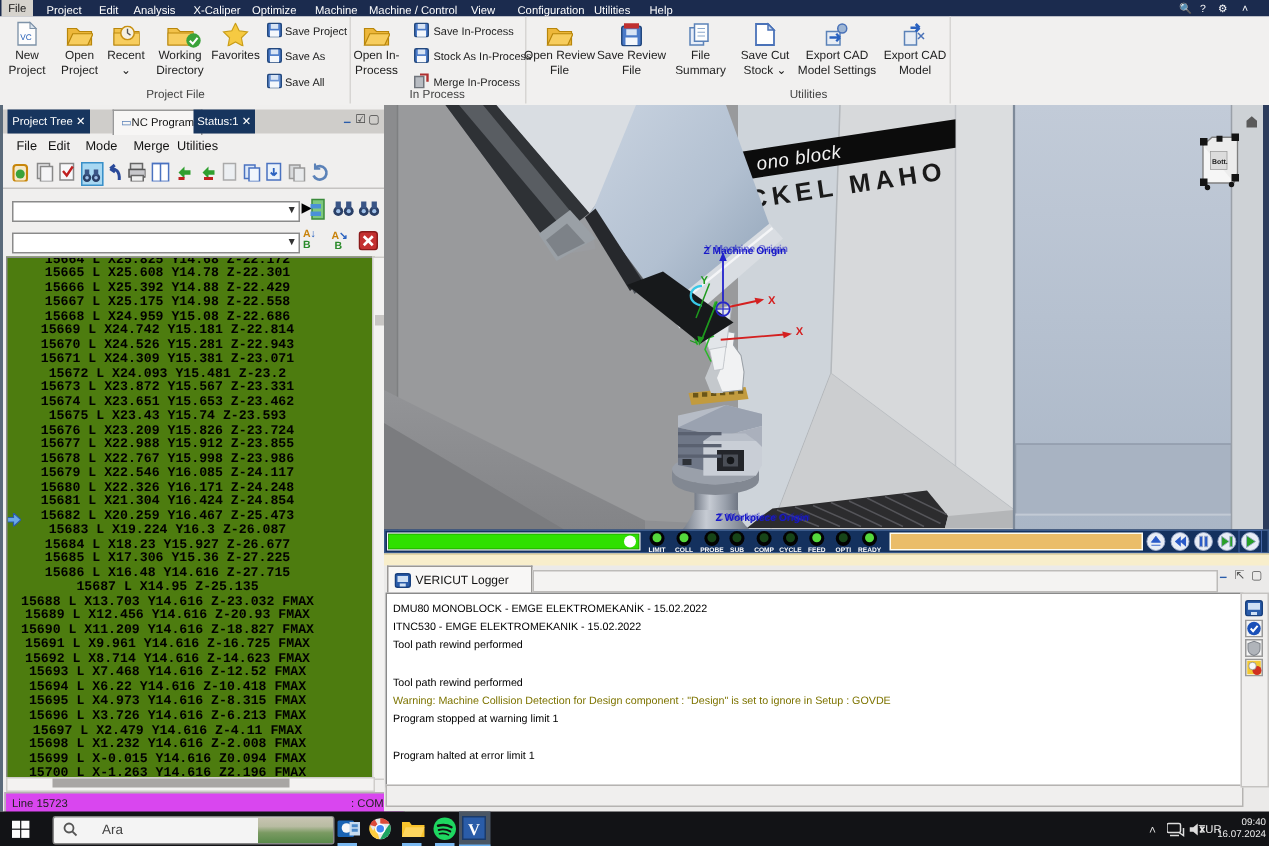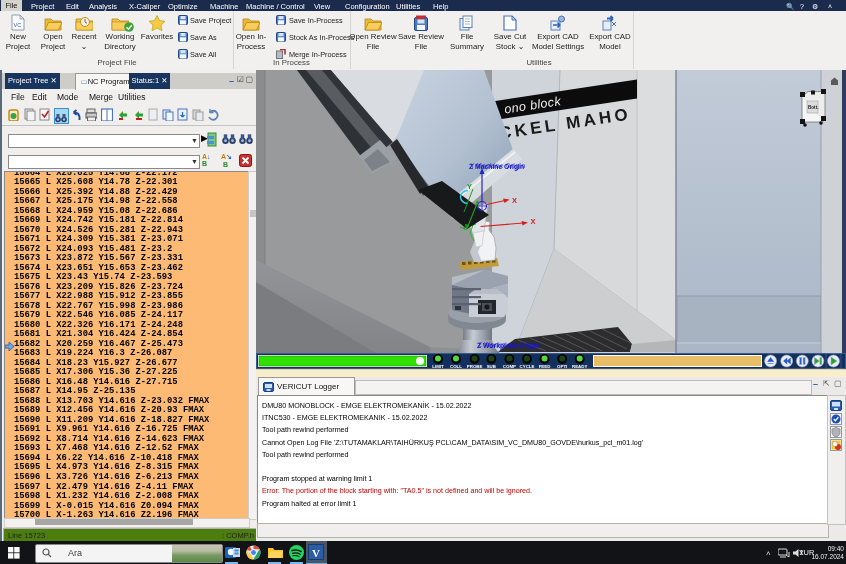--- a/index.html
+++ b/index.html
@@ -21,26 +21,26 @@
 .tab{position:absolute;top:0;height:16px;font-size:8px;line-height:16px;text-align:center;}
 .tabnavy{background:#17355e;color:#fff;}
 .tabwhite{background:#f7f6f5;color:#111;border:1px solid #999;border-bottom:none;margin-left:15px;}
 #ncmenu{position:absolute;left:0;top:19px;width:254px;height:16px;font-size:8.5px;color:#111;}
 #ncmenu span{position:absolute;top:3px;}
 #nctools{position:absolute;left:0;top:36px;width:254px;height:19px;border-bottom:1px solid #c5c3c1;}
 .ti{position:absolute;top:2px;width:12px;height:13px;}
 #comboarea{position:absolute;left:0;top:56px;width:254px;height:45px;}
 .combo{position:absolute;left:6px;width:190px;height:12px;background:#fff;border:1px solid #8a8a8a;}
 .carr{position:absolute;right:1px;top:2px;font-size:7px;color:#333;}
-#nclist{position:absolute;left:2px;top:101px;width:244px;height:347px;background:#fdba74;border:1px solid #8a8a8a;overflow:hidden;font-family:"Liberation Mono",monospace;font-size:8.8px;font-weight:bold;line-height:9.51px;color:#000;}
+#nclist{position:absolute;left:2px;top:101px;width:244px;height:347px;background:#4d7c0f;border:1px solid #8a8a8a;overflow:hidden;font-family:"Liberation Mono",monospace;font-size:8.8px;font-weight:bold;line-height:9.51px;color:#000;text-align:center;}
 #nclines{position:absolute;left:9px;white-space:pre;}
 #vsb{position:absolute;left:246px;top:101px;width:9px;height:347px;background:#f3f2f1;border:1px solid #cfcdca;}
 #hsb{position:absolute;left:2px;top:448px;width:244px;height:8px;background:#f3f2f1;border:1px solid #cfcdca;}
 #hthumb{position:absolute;left:30px;top:0px;width:158px;height:6px;background:#a8a6a4;}
-#lstatus{position:absolute;left:1px;top:458px;width:253px;height:13px;background:#4d7c0f;border:1px solid #b5b3b1;font-size:7.5px;color:#222;}
+#lstatus{position:absolute;left:1px;top:458px;width:253px;height:13px;background:#d946ef;border:1px solid #b5b3b1;font-size:7.5px;color:#222;padding-left:12px;}
 
 #view3d{left:256px;top:70px;width:590px;height:283px;background:#9b9c9e;}
 
 #pstrip{left:256px;top:353px;width:590px;height:16px;background:#16325f;}
 
 #cream{left:256px;top:369px;width:590px;height:8px;background:#f8eecb;border-top:1px solid #e3d5a5;}
 
 #logger{left:256px;top:377px;width:590px;height:164px;background:#ebeae9;}
 #logtab{position:absolute;left:2px;top:0px;width:95px;height:18px;background:#f8f7f6;border:1px solid #9a9896;border-bottom:none;font-size:8px;color:#111;}
 #logstrip{position:absolute;left:99px;top:3px;width:455px;height:13px;background:#f4f3f2;border:1px solid #bdbbb9;}
@@ -660,24 +660,23 @@
         <span style="position:absolute;left:18px;top:4px">VERICUT Logger</span>
       </div>
   <div id="logstrip"></div>
       <span style="position:absolute;left:557px;top:2px;color:#2a5caa;font-weight:bold;font-size:9px">–</span>
       <span style="position:absolute;left:567px;top:2px;color:#555;font-size:8px">⇱</span>
       <span style="position:absolute;left:578px;top:2px;color:#555;font-size:8px">▢</span>
   <div id="logbody">
     <div class="ll" style="top:6px">DMU80 MONOBLOCK - EMGE ELEKTROMEKANİK - 15.02.2022</div>
     <div class="ll" style="top:18.2px">ITNC530 - EMGE ELEKTROMEKANIK - 15.02.2022</div>
     <div class="ll" style="top:30.4px">Tool path rewind performed</div>
-    <div class="ll" style="top:42.6px">Cannot Open Log File 'Z:\TUTAMAKLAR\TAIHÜRKUŞ PCL\CAM_DATA\SIM_VC_DMU80_GOVDE\hurkus_pcl_m01.log'</div>
     <div class="ll" style="top:54.8px">Tool path rewind performed</div>
+    <div class="ll" style="top:67px;color:#7d7400">Warning: Machine Collision Detection for Design component : "Design" is set to ignore in Setup : GOVDE</div>
     <div class="ll" style="top:79.2px">Program stopped at warning limit 1</div>
-    <div class="ll" style="top:91.4px;color:#c00000">Error: The portion of the block starting with: "TA0.5" is not defined and will be ignored.</div>
     <div class="ll" style="top:103.6px">Program halted at error limit 1</div>
   </div>
   <div id="logsb"></div>
   <div id="logicons">
  <svg style="position:absolute;left:2px;top:4px" width="12" height="11">
           <rect x="0.5" y="0.5" width="11" height="10" rx="1.5" fill="#2a5caa" stroke="#18407e"></rect>
           <rect x="2" y="2" width="8" height="4.5" fill="#cfe0f4"></rect>
           <rect x="4" y="8" width="4" height="2" fill="#cfe0f4"></rect>
         </svg>
  <svg style="position:absolute;left:2px;top:17px" width="12" height="12">

